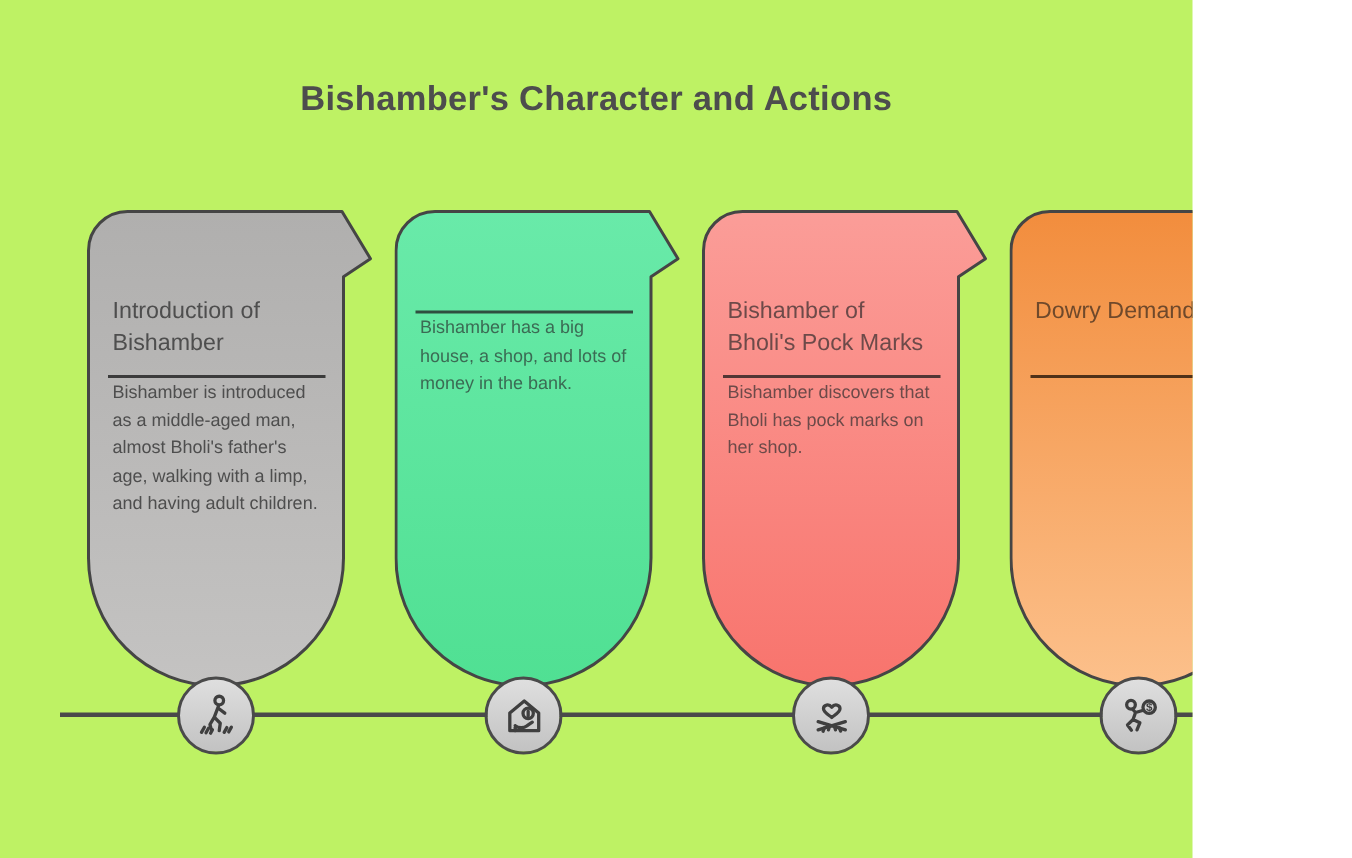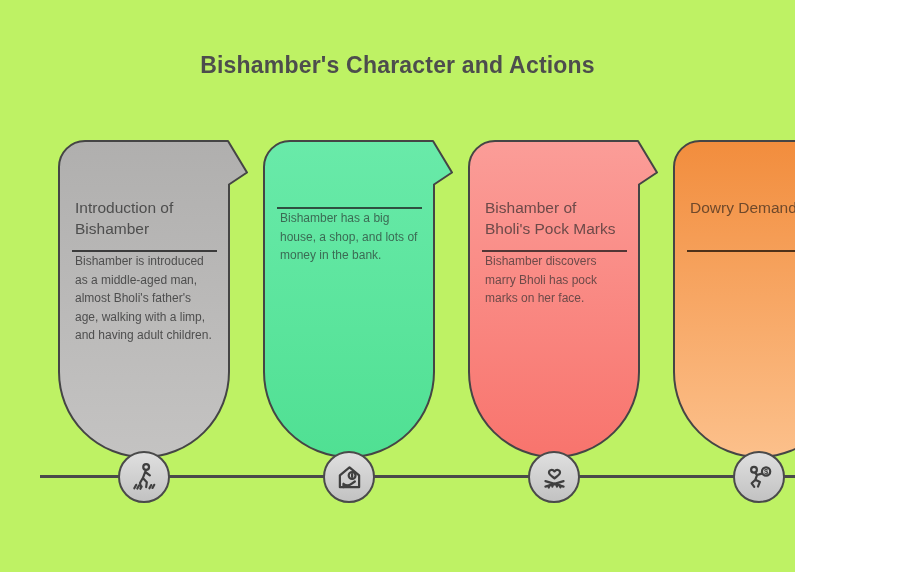--- a/index.html
+++ b/index.html
@@ -99,21 +99,21 @@
         <linearGradient class="grad" x1="0" y1="0" x2="0" y2="1" id="bubble-grad-2">
           <stop offset="0" stop-color="#fb9d98"></stop>
           <stop offset="1" stop-color="#f8746d"></stop>
         </linearGradient>
       </defs>
       <path class="bubble-path" d="M27,1 H170 L189,32.5 L171,44.5 V232 A85,85 0 0 1 1,232 V27 A26,26 0 0 1 27,1 Z" stroke-width="2" stroke-linejoin="round" fill="url(#bubble-grad-2)" stroke="#454545"></path>
     </svg>
     <div class="card-content">
       <div class="card-title">Bishamber of Bholi's Pock Marks</div>
       <div class="card-divider"></div>
-      <div class="card-body">Bishamber discovers marry Bholi has pock marks on her face.</div>
+      <div class="card-body">Bishamber discovers that Bholi has pock marks on her shop.</div>
     </div>
     <div class="badge">
       <span class="badge-icon">
             <svg viewBox="0 0 24 24" fill="none" stroke="#3f3f3f" stroke-width="1.6" stroke-linecap="round" stroke-linejoin="round">
               <path d="M12 12.6 C10.3 11.2 8 10 8 8.4 c0-2 2.6-2.6 4-0.8 c1.4-1.8 4-1.2 4 0.8 c0 1.6-2.3 2.8-4 4.2 z"></path>
               <path d="M5.4 18.6 L18.6 14.6 M5.4 14.6 L18.6 18.6"></path>
               <path d="M8.4 17.7l-0.6 1.6 M10.9 16.9l-0.5 1.7 M13.3 16.9l0.5 1.7 M15.7 17.6l0.6 1.6"></path>
             </svg>
           </span>
     </div>

